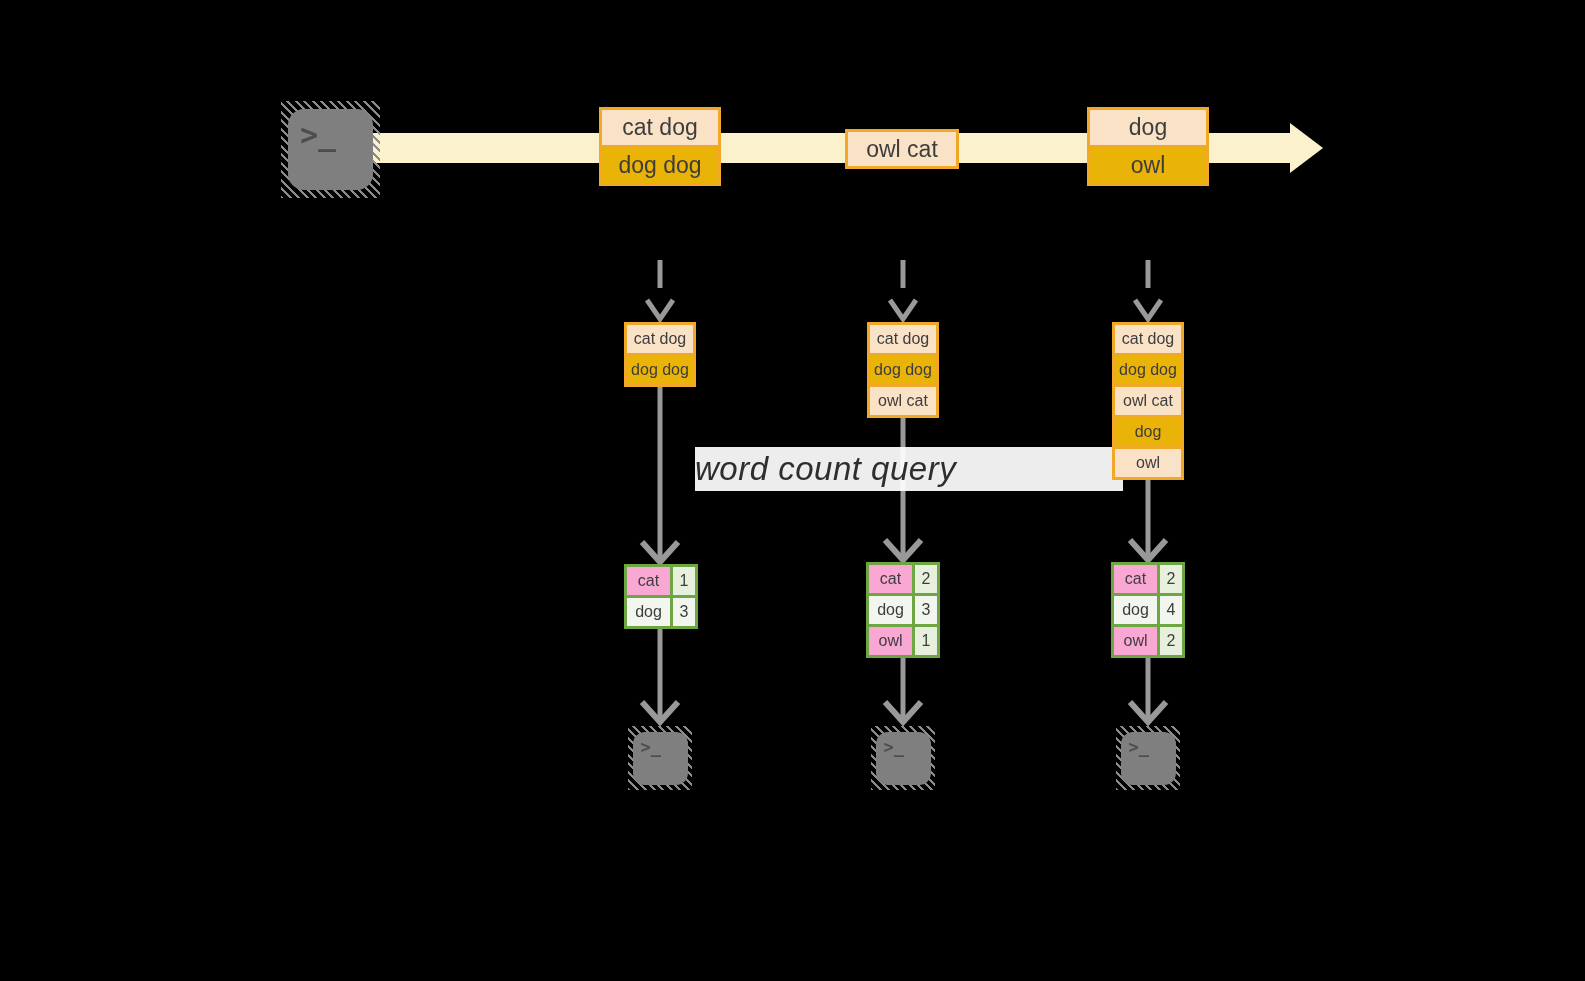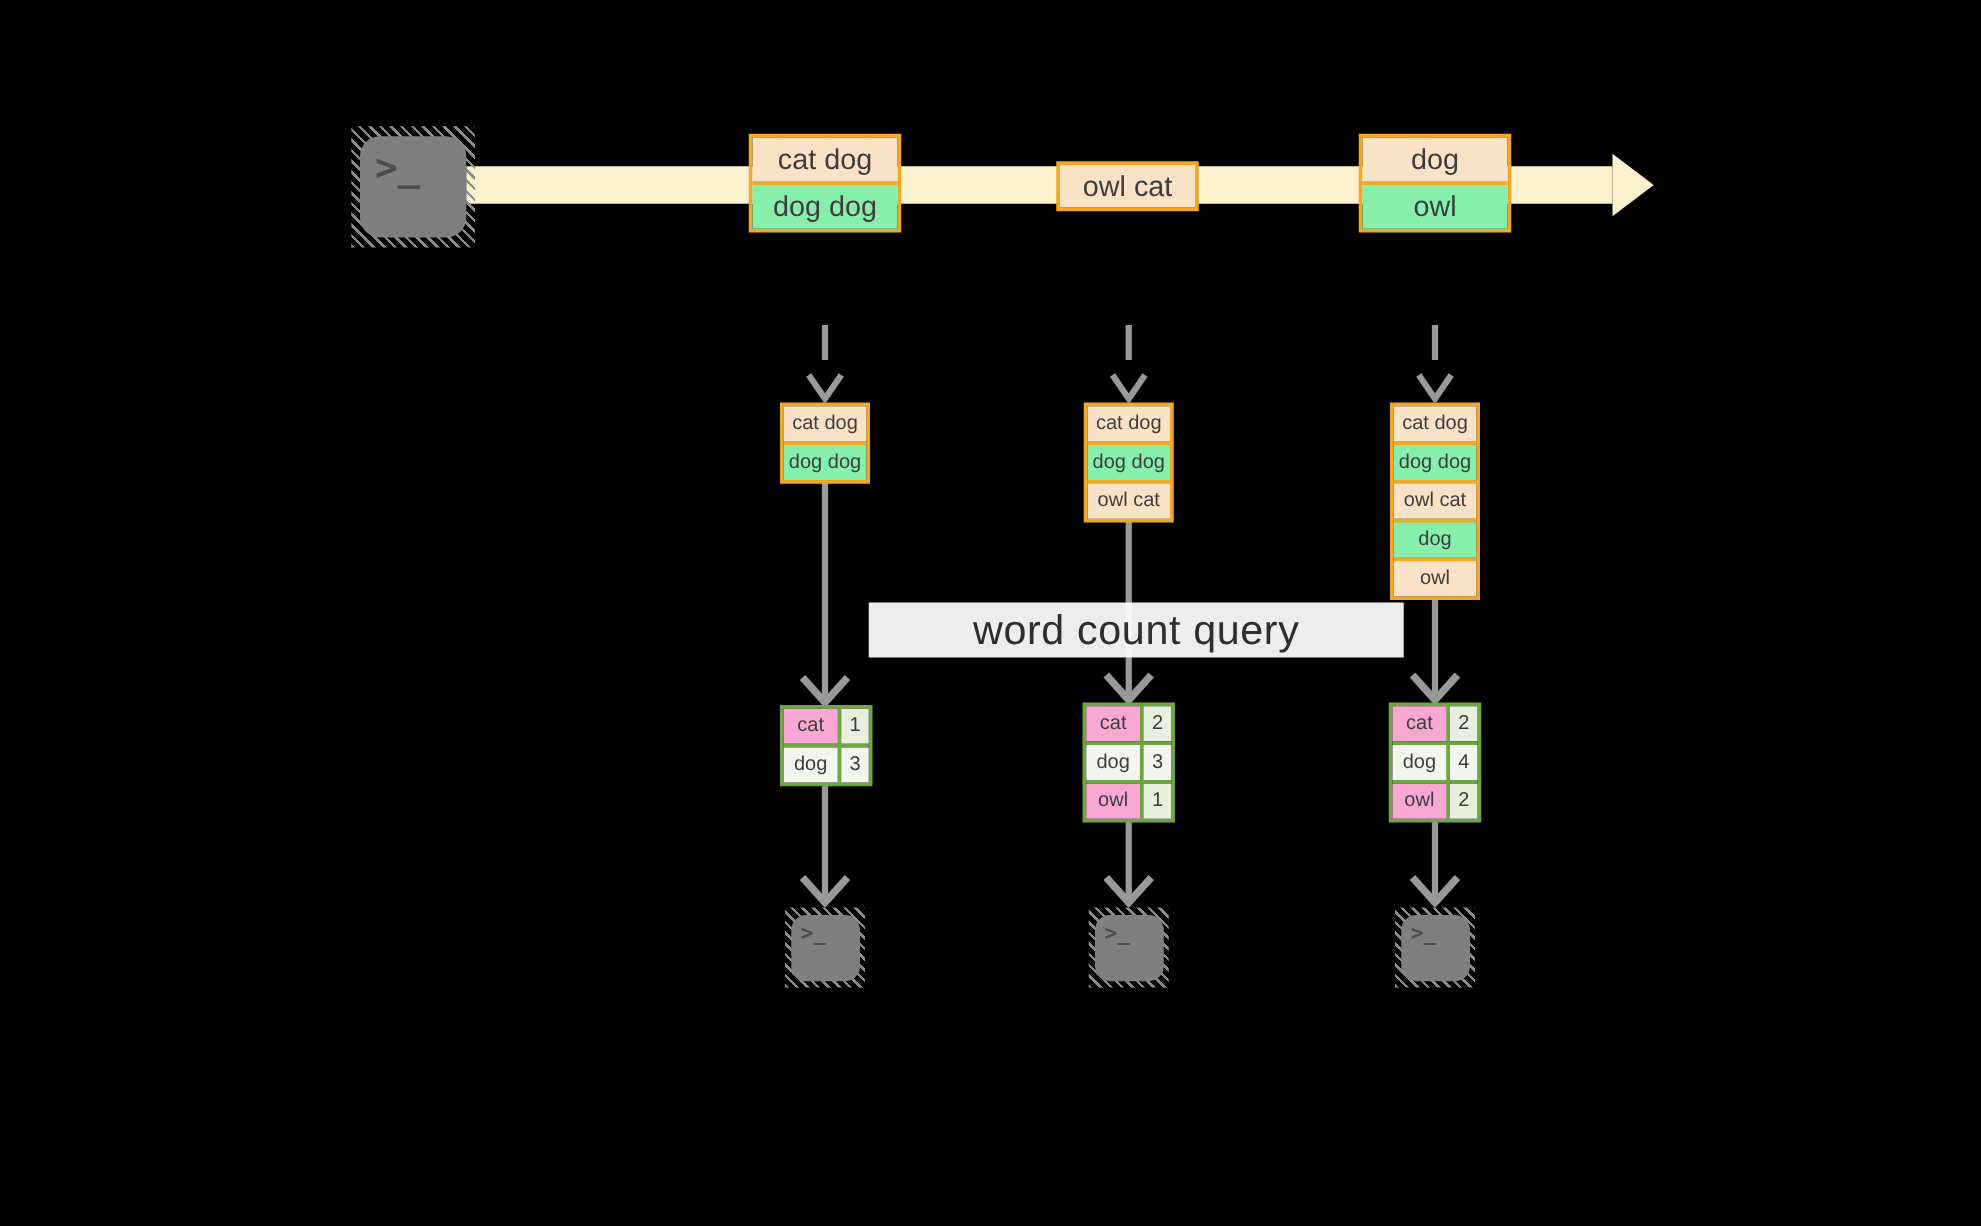--- a/index.html
+++ b/index.html
@@ -11,21 +11,21 @@
   .stream-band{left:373px;top:133px;width:917px;height:30px;background:#fbf1cd;}
   .stream-head{left:1290px;top:123px;width:0;height:0;
                border-top:25px solid transparent;border-bottom:25px solid transparent;
                border-left:33px solid #fbf1cd;}
 
   
   .obox{border:3px solid #f0a826;display:flex;flex-direction:column;box-sizing:border-box;}
   .obox .cell{flex:1;display:flex;align-items:center;justify-content:center;}
   .obox .cell + .cell{border-top:3px solid #f0a826;}
   .fill-a{background:#fae2c6;}
-  .fill-b{background:#86efac;}
+  .fill-b{background:#eab308;}
   .stream .cell{font-size:23px;}
   .stack .cell{font-size:16px;}
 
   
   .gtable{border:3px solid #6ea644;display:flex;flex-direction:column;box-sizing:border-box;}
   .grow{flex:1;display:flex;}
   .grow + .grow{border-top:3px solid #6ea644;}
   .gword{width:43px;border-right:3px solid #6ea644;display:flex;align-items:center;justify-content:center;font-size:16px;}
   .gnum{flex:1;display:flex;align-items:center;justify-content:center;font-size:16px;}
   .ga .gword{background:#f9a8d4;} .ga .gnum{background:#e7efdd;}
@@ -35,22 +35,22 @@
   .term{background:repeating-linear-gradient(45deg,#8b8b8b 0 2px,rgba(0,0,0,0) 2px 6px);
         display:flex;align-items:center;justify-content:center;}
   .term-inner{position:relative;background:#7f7f7f;}
   .term-big .term-inner{width:85px;height:81px;border-radius:16px;}
   .term-sm  .term-inner{width:55px;height:53px;border-radius:12px;}
   .glyph{position:absolute;color:#4d4d4d;font-family:"DejaVu Sans Mono",monospace;font-weight:bold;}
   .term-big .glyph{left:12px;top:8px;font-size:30px;}
   .term-sm  .glyph{left:8px;top:5px;font-size:17px;}
 
   
-  .qband{left:695px;top:482px;width:428px;height:44px;background:rgba(255,255,255,0.93);
-         display:flex;align-items:center;justify-content:center;z-index:2;}
+  .qband{left:695px;top:447px;width:428px;height:44px;background:rgba(255,255,255,0.93);
+         display:flex;align-items:center;justify-content:flex-start;z-index:2;font-style:italic;}
   .qtext{font-size:33px;color:#2e2e2e;letter-spacing:0.5px;}
 
   .z1{z-index:1;} .z3{z-index:3;}
 </style>
 </head>
 <body>
 
 <div class="canvas">
 
   <div class="abs stream-band"></div>

